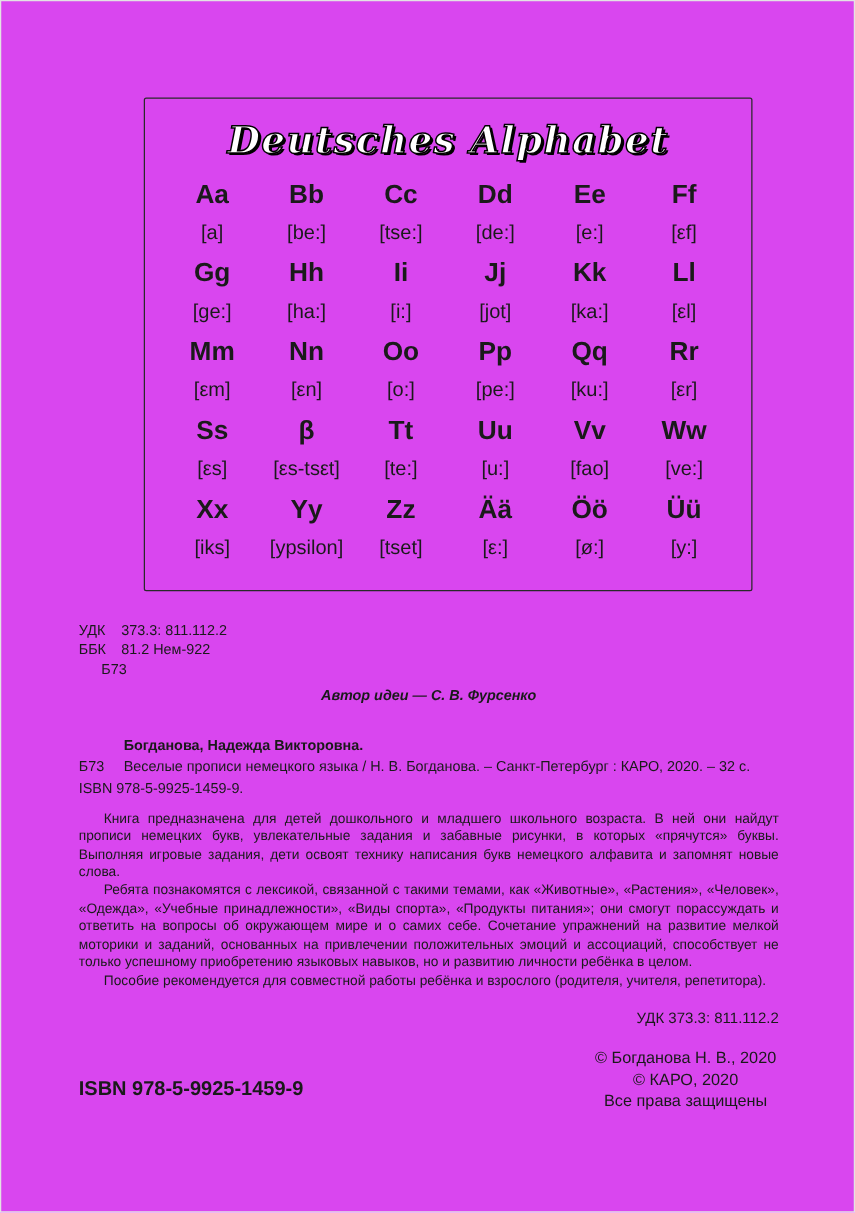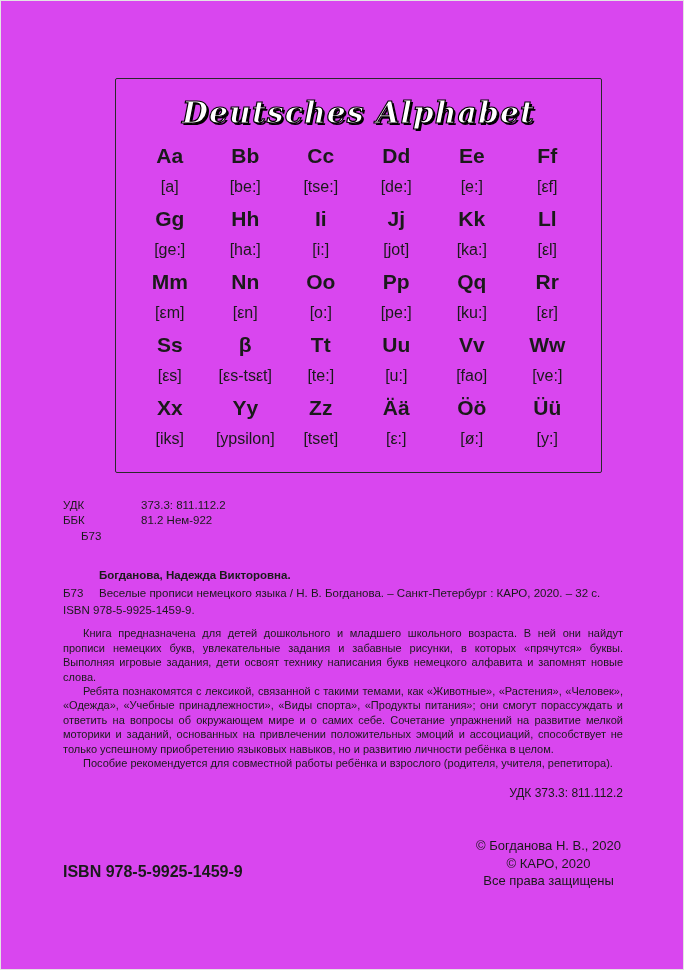--- a/index.html
+++ b/index.html
@@ -49,21 +49,21 @@
   .cell.pron{font-weight:400;font-size:16px;}
 
   
   .imprint{
     position:absolute;
     left:62px;top:497px;
     width:560px;
     font-size:11.5px;
     line-height:1.34;
   }
-  .meta-line{display:flex;gap:44px;}
+  .meta-line{display:flex;}
   .meta-label{width:34px;flex:none;}
   .meta-code{margin-left:18px;}
   .idea-credit{
     text-align:center;
     font-style:italic;
     font-weight:700;
     margin-top:6px;
     font-size:11.5px;
   }
   .author-heading{
@@ -176,20 +176,21 @@
     <div class="meta-line">
       <span class="meta-label">УДК</span>
       <span>373.3: 811.112.2</span>
     </div>
     <div class="meta-line">
       <span class="meta-label">ББК</span>
       <span>81.2 Нем-922</span>
     </div>
     <div class="meta-code">Б73</div>
 
+    <div class="idea-credit">Автор идеи — С. В. Фурсенко</div>
 
     <div class="author-heading">Богданова, Надежда Викторовна.</div>
 
     <div class="entry-row">
       <span class="entry-code">Б73</span>
       <span class="entry-text">Веселые прописи немецкого языка / Н. В. Богданова. – Санкт-Петербург : КАРО, 2020. – 32 с.</span>
     </div>
 
     <div class="isbn-entry">ISBN 978-5-9925-1459-9.</div>
 

